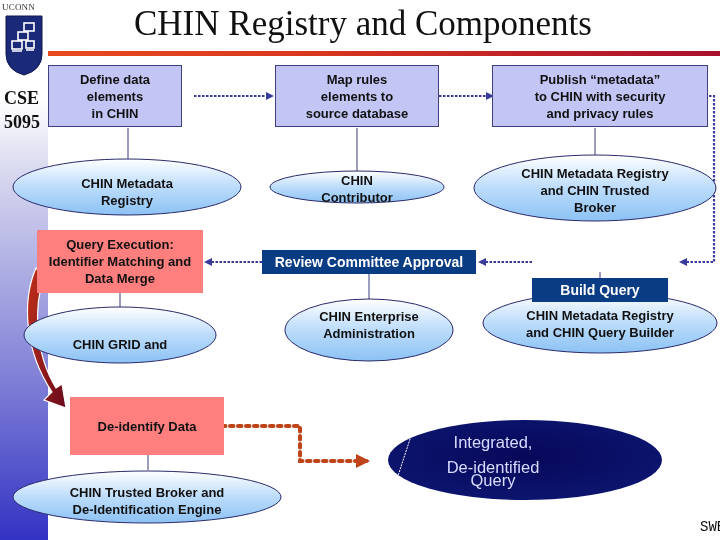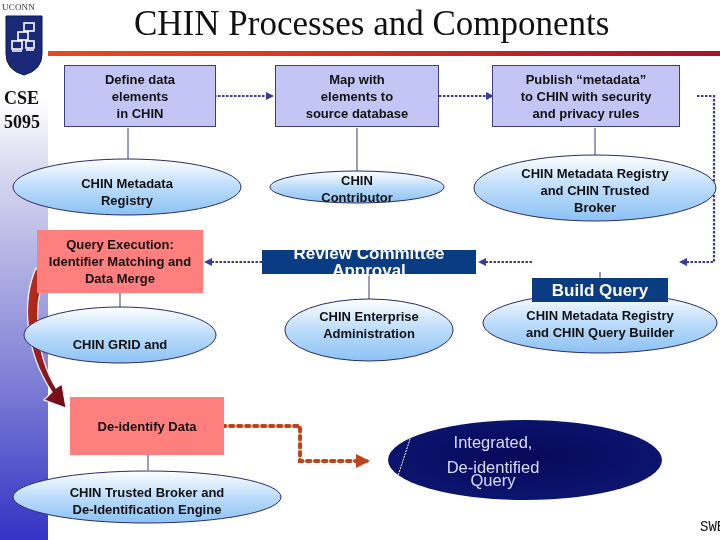--- a/index.html
+++ b/index.html
@@ -30,21 +30,21 @@
   #title-rule {
     position: absolute; left: 48px; top: 51px; width: 672px; height: 5px;
     background: linear-gradient(to right, #e84a1f, #d8361f 40%, #a8102e);
   }
   #diagram { position: absolute; left: 0; top: 0; width: 720px; height: 540px; }
   .box {
     position: absolute; display: flex; align-items: center; justify-content: center; text-align: center;
     font-weight: bold; font-size: 13px; line-height: 17px; color: #111; box-sizing: border-box;
   }
   .box.lilac { background: #c3c6f5; border: 1px solid #404080; }
-  .box.navy { background: #0a3c84; color: #ffffff; font-size: 17px; }
+  .box.navy { background: #0a3c84; color: #ffffff; font-size: 14px; }
   .box.pink { background: #ff7f7f; }
   .ell-label {
     position: absolute; display: flex; align-items: flex-end; justify-content: center; text-align: center;
     font-weight: bold; font-size: 13px; line-height: 17px; color: #111;
   }
   #final-label {
     position: absolute; left: 418px; top: 432px; width: 150px; text-align: center;
     color: #d8dcff; font-size: 16.5px; line-height: 21px;
   }
   #slide-code {
@@ -64,21 +64,21 @@
     <rect x="8" y="27" width="10" height="8"></rect>
     <rect x="22" y="27" width="8" height="7"></rect>
     <path d="M8 37 H18 M22 36 H30"></path>
   </g>
 </svg>
 <div id="course">
   <div>CSE</div>
   <div>5095</div>
 </div>
 
-<div id="title">CHIN Processes and Components</div>
+<div id="title">CHIN Registry and Components</div>
 <div id="title-rule"></div>
 
 <svg id="diagram" viewBox="0 0 720 540">
   <defs>
     <linearGradient id="ellGrad" x1="0" y1="0" x2="0" y2="1">
       <stop offset="0" stop-color="#ffffff"></stop>
       <stop offset="0.5" stop-color="#bcdcfb"></stop>
       <stop offset="1" stop-color="#8cc2f4"></stop>
     </linearGradient>
     <radialGradient id="navyGrad" cx="0.5" cy="0.45" r="0.6">
@@ -126,35 +126,35 @@
     <ellipse cx="600" cy="323" rx="117" ry="30"></ellipse>
     <ellipse cx="369" cy="330" rx="84" ry="31"></ellipse>
     <ellipse cx="120" cy="335" rx="96" ry="28"></ellipse>
     <ellipse cx="147" cy="497" rx="134" ry="26"></ellipse>
   </g>
 
   <ellipse cx="525" cy="460" rx="137" ry="40" fill="url(#navyGrad)"></ellipse>
   <line x1="412" y1="433" x2="396" y2="482" stroke="#ffffff" stroke-width="1" stroke-dasharray="2 1"></line>
 </svg>
 
-<div class="box lilac" style="left:64px;top:65px;width:152px;height:62px;">
+<div class="box lilac" style="left:48px;top:65px;width:134px;height:62px;">
   <div>
     <div>Define data</div>
     <div>elements</div>
     <div>in CHIN</div>
   </div>
 </div>
 <div class="box lilac" style="left:275px;top:65px;width:164px;height:62px;">
   <div>
-    <div>Map with</div>
+    <div>Map rules</div>
     <div>elements to</div>
     <div>source database</div>
   </div>
 </div>
-<div class="box lilac" style="left:492px;top:65px;width:188px;height:62px;">
+<div class="box lilac" style="left:492px;top:65px;width:216px;height:62px;">
   <div>
     <div>Publish “metadata”</div>
     <div>to CHIN with security</div>
     <div>and privacy rules</div>
   </div>
 </div>
 <div class="box navy" style="left:532px;top:250px;width:136px;height:24px;margin-top:28px;">
   <span>Build Query</span>
 </div>
 <div class="box navy" style="left:262px;top:250px;width:214px;height:24px;">

